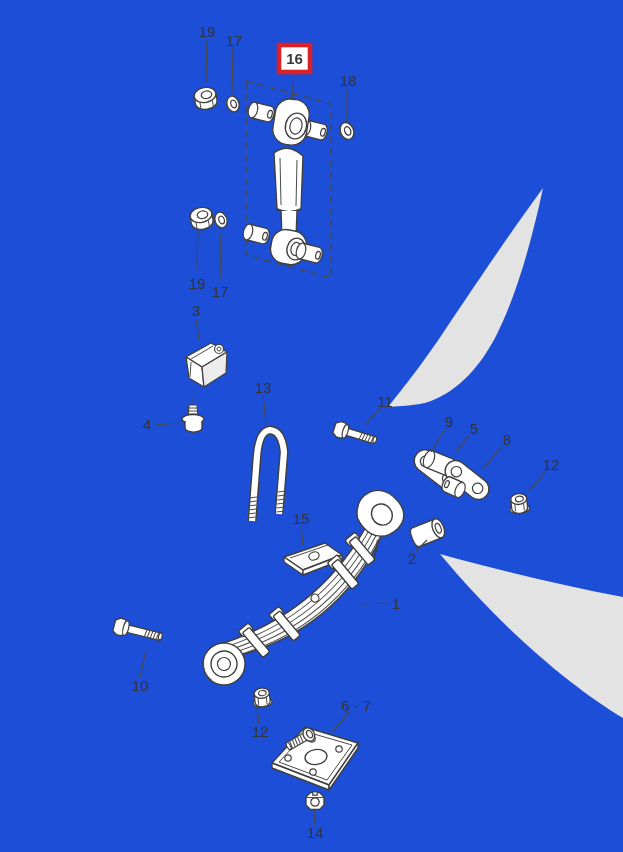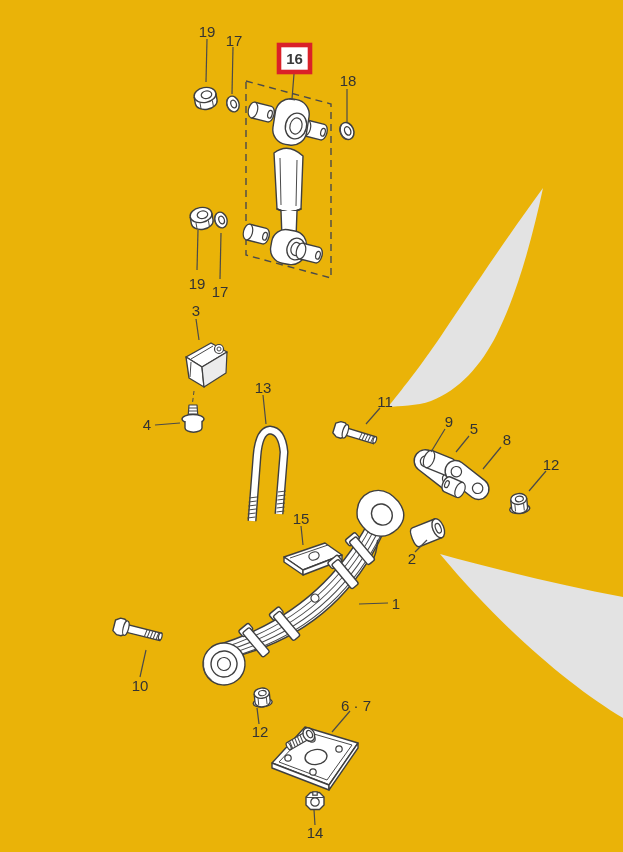--- a/index.html
+++ b/index.html
@@ -1,17 +1,17 @@
 <!DOCTYPE html>
 <html><head>
 <meta charset="utf-8">
 <style>
   html,body{margin:0;padding:0;background:#fff;}
   #stage{
-    position:relative;width:623px;height:852px;background:#eab308;overflow:hidden;
+    position:relative;width:623px;height:852px;background:#1d4ed8;overflow:hidden;
     font-family:"Liberation Sans", sans-serif;
   }
   svg{position:absolute;inset:0;}
   text.callout{
     font-family:"Liberation Sans", sans-serif;
     font-size:15px;fill:#333;
   }
   text.callout-hl{
     font-family:"Liberation Sans", sans-serif;
     font-size:15px;fill:#3a3a3a;font-weight:bold;

